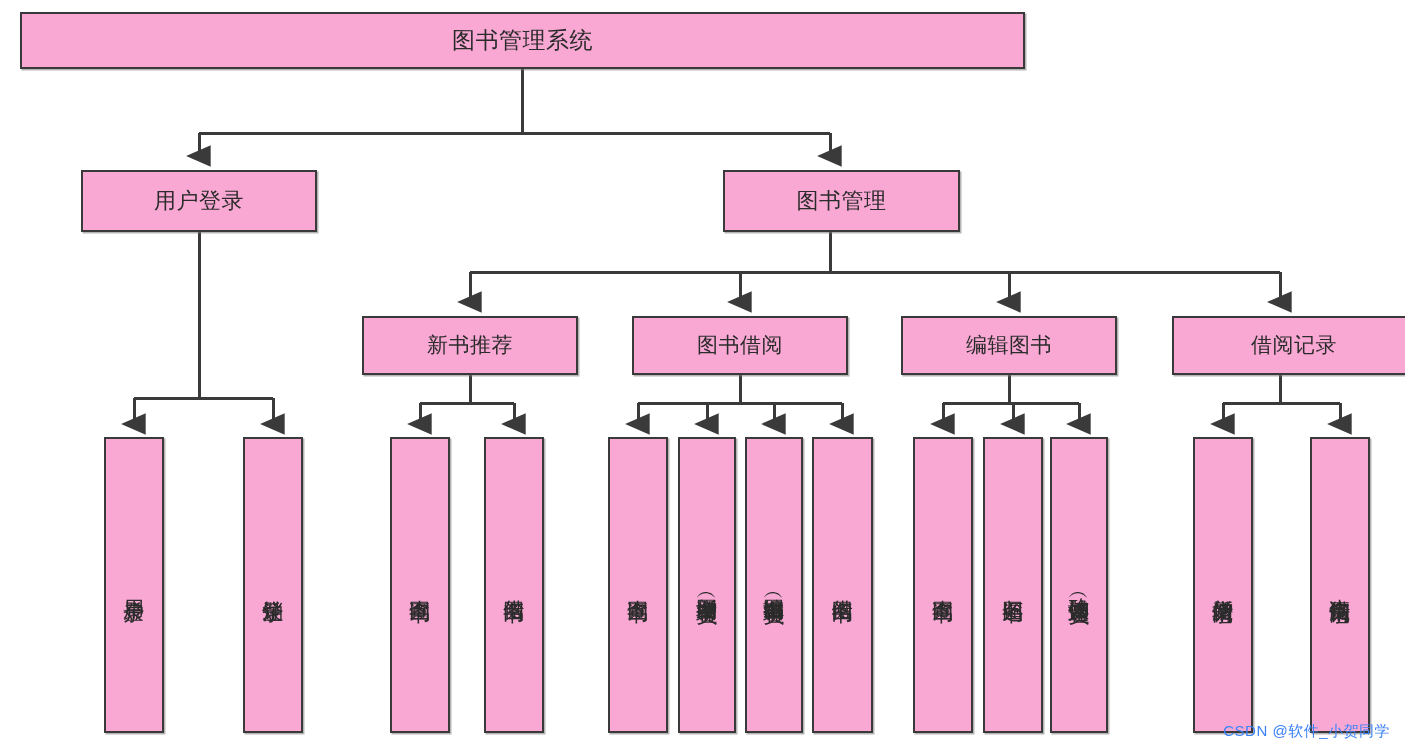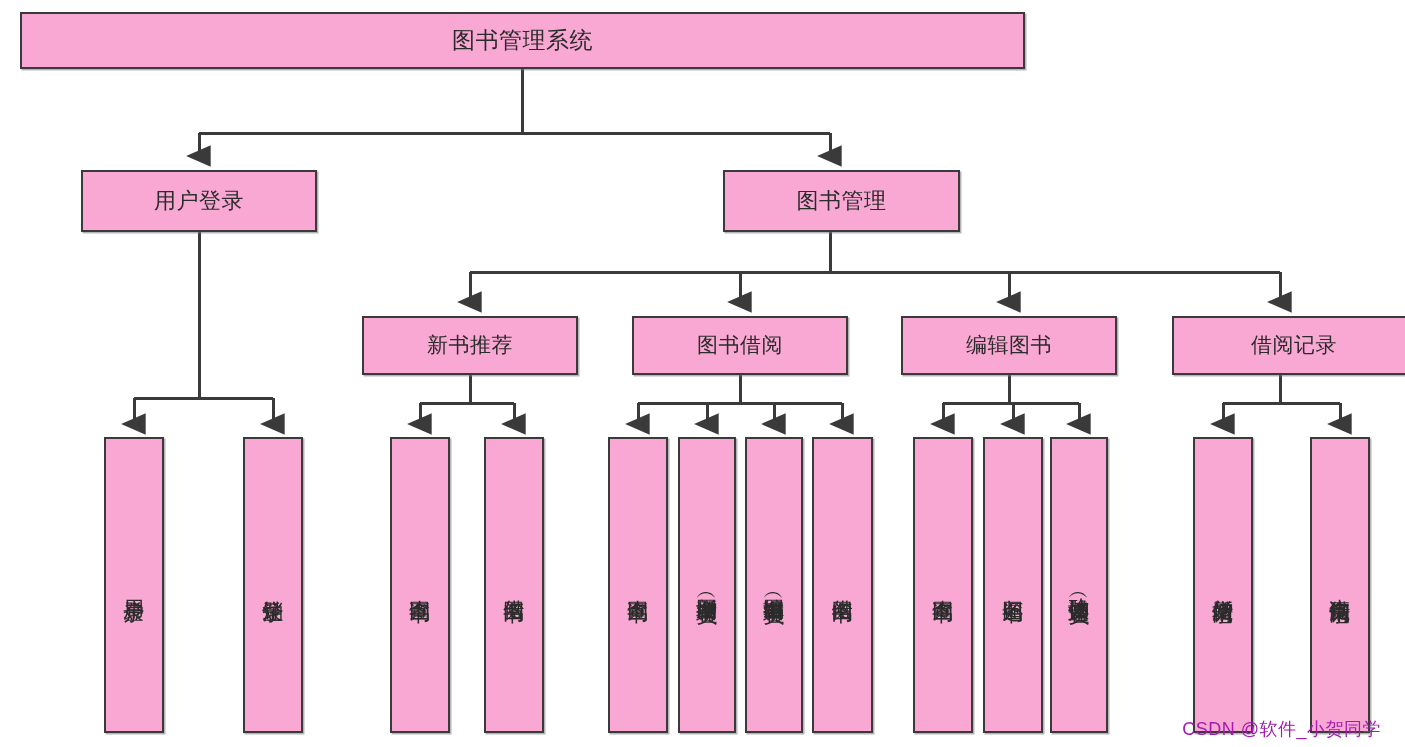--- a/index.html
+++ b/index.html
@@ -52,24 +52,24 @@
   .node.leaf .lbl {
     writing-mode: vertical-rl;
     text-orientation: upright;
     font-size: 21px;
     line-height: 1.30;
     letter-spacing: 1px;
     white-space: nowrap;
   }
   .watermark {
     position: absolute;
-    right: 24px;
+    right: 15px;
     bottom: 6px;
-    font-size: 18px;
-    color: #a21caf;
+    font-size: 15px;
+    color: #3b82f6;
     letter-spacing: 0.5px;
     white-space: nowrap;
   }
 </style>
 </head>
 <body>
 
 <div id="canvas">
 
   <svg id="edges" viewBox="0 0 1405 747">

